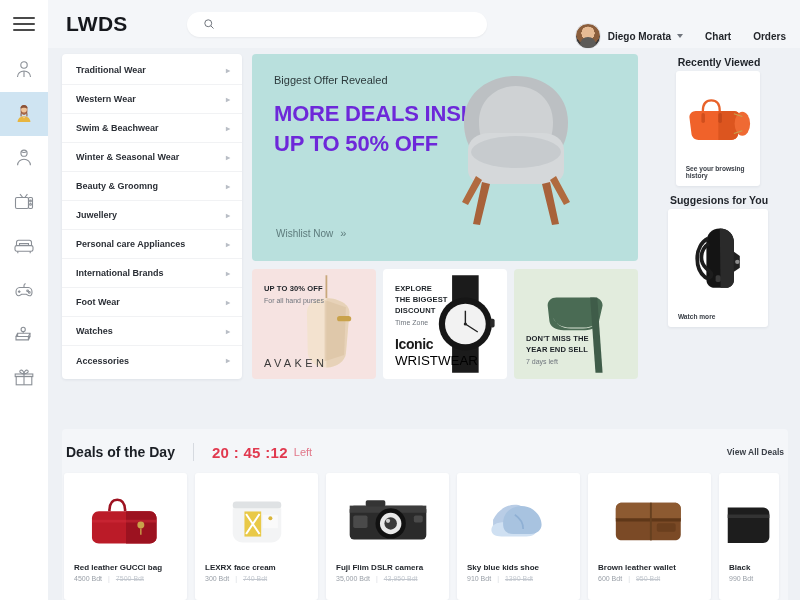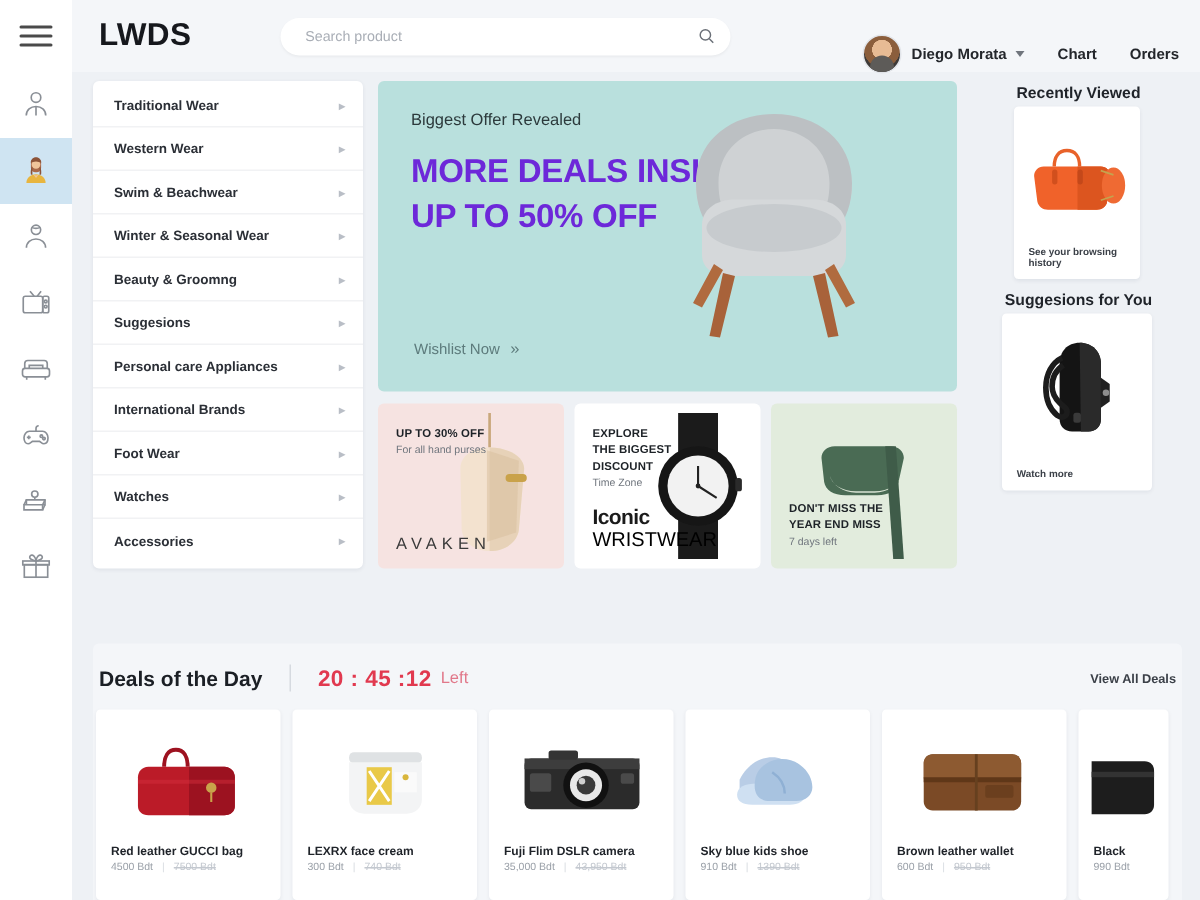--- a/index.html
+++ b/index.html
@@ -246,21 +246,20 @@
       </svg>
     </div>
   </div>
 
   <div class="main">
 
     <div class="header">
       <div class="logo">LWDS</div>
 
       <div class="search-wrap">
-        <input class="search-input" type="text" placeholder="Search product" style="">
         <svg class="search-icon" viewBox="0 0 16 16" fill="none" stroke="#6b7078" stroke-width="1.3">
           <circle cx="7" cy="7" r="4.6"></circle>
             <path d="M10.5 10.5L14 14"></path>
         </svg>
       </div>
 
       <div class="header-right">
         <div class="user-block">
           <div class="avatar"></div>
           <div class="user-name">Diego Morata</div>
@@ -288,21 +287,21 @@
         </div>
         <div class="cat-item">
           <span>Winter &amp; Seasonal Wear</span>
           <span class="cat-arrow">▸</span>
         </div>
         <div class="cat-item">
           <span>Beauty &amp; Groomng</span>
           <span class="cat-arrow">▸</span>
         </div>
         <div class="cat-item">
-          <span>Suggesions</span>
+          <span>Juwellery</span>
           <span class="cat-arrow">▸</span>
         </div>
         <div class="cat-item">
           <span>Personal care Appliances</span>
           <span class="cat-arrow">▸</span>
         </div>
         <div class="cat-item">
           <span>International Brands</span>
           <span class="cat-arrow">▸</span>
         </div>
@@ -379,21 +378,21 @@
           </div>
 
           <div class="promo promo-3">
             <svg viewBox="0 0 140 110" style="position:absolute;right:0;top:0;width:100%;height:100%">
               <path d="M38 34c0-5 4-9 10-9h42c6 0 10 4 10 9l-4 18c-1 6-7 10-16 10H56c-9 0-15-4-16-10z" fill="#4a6b54"></path>
               <path d="M44 47c2 7 9 12 20 12h14c11 0 18-5 20-12-3 8-10 13-20 13H64c-10 0-17-5-20-13z" fill="#d8e3d3"></path>
               <path d="M86 25h8l6 85h-8z" fill="#3f5c49"></path>
             </svg>
             <div class="promo-txt">
               <div class="promo-head">DON'T MISS THE</div>
-              <div class="promo-head">YEAR END MISS</div>
+              <div class="promo-head">YEAR END SELL</div>
               <div class="promo-sub">7 days left</div>
             </div>
           </div>
 
         </div>
       </div>
 
       <div class="rightbar">
         <div>
           <div class="rb-title">Recently Viewed</div>

